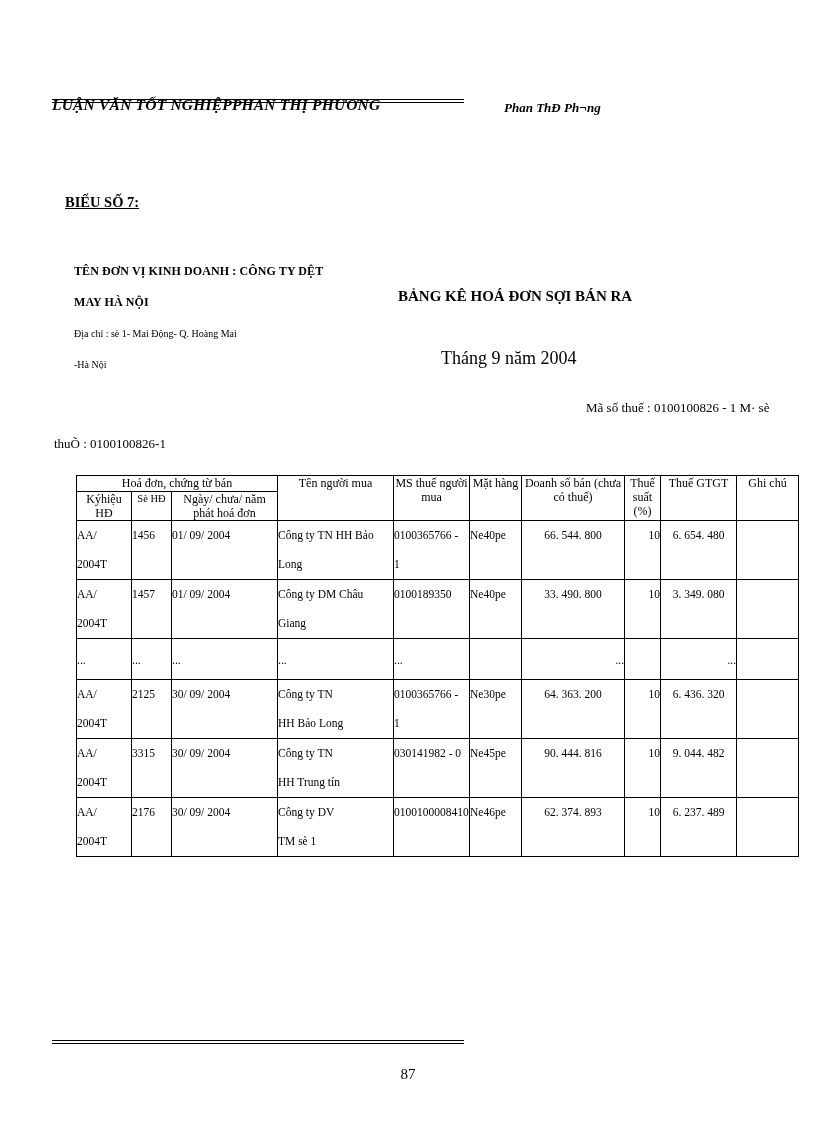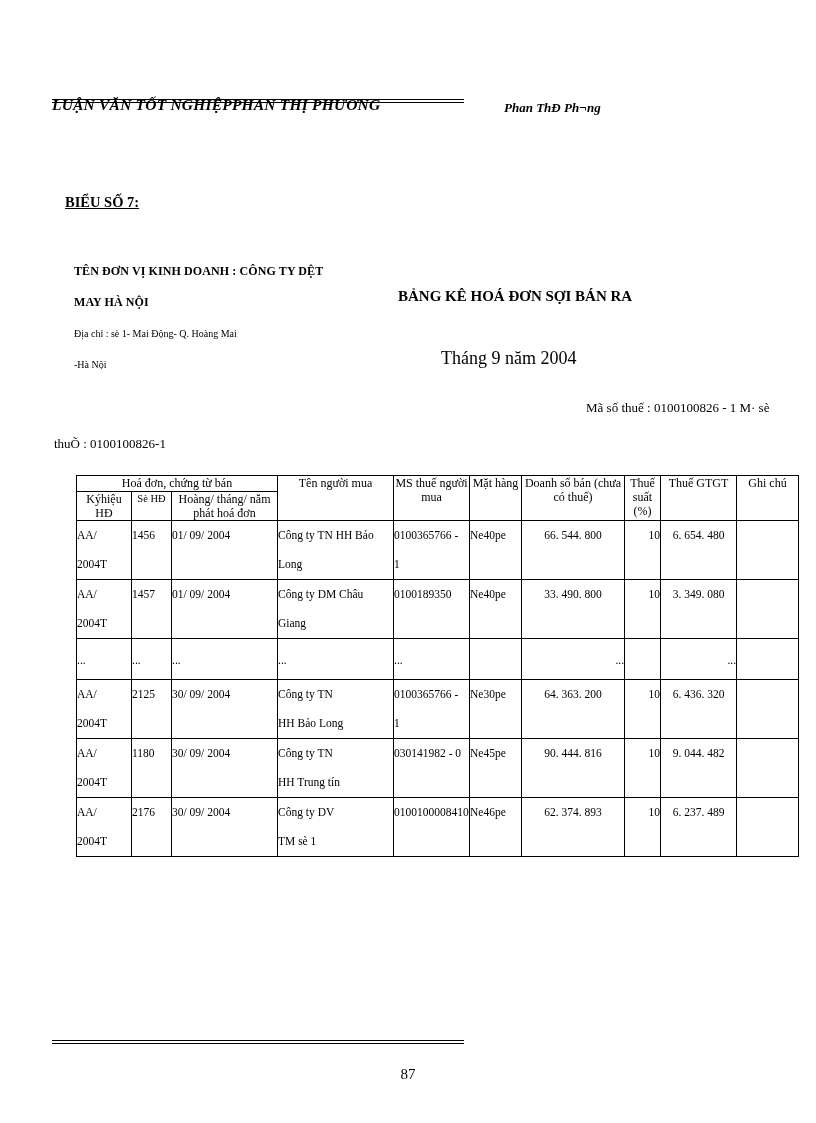--- a/index.html
+++ b/index.html
@@ -235,21 +235,21 @@
         <th class="hdr-cell" rowspan="2">MS thuế người mua</th>
         <th class="hdr-cell" rowspan="2">Mặt hàng</th>
         <th class="hdr-cell" rowspan="2">Doanh số bán (chưa có thuế)</th>
         <th class="hdr-cell" rowspan="2">Thuế suất (%)</th>
         <th class="hdr-cell" rowspan="2">Thuế GTGT</th>
         <th class="hdr-cell" rowspan="2">Ghi chú</th>
       </tr>
       <tr>
         <th class="hdr-cell">Kýhiệu HĐ</th>
         <th class="hdr-cell hdr-small">Sè HĐ</th>
-        <th class="hdr-cell">Hoàng/ tháng/ năm phát hoá đơn</th>
+        <th class="hdr-cell">Ngày/ chưa/ năm phát hoá đơn</th>
       </tr>
     </thead>
     <tbody>
       <tr>
         <td class="cell c-left">
             <span class="l2">AA/</span>
             <span class="l2">2004T</span>
           </td>
         <td class="cell c-left">1456</td>
         <td class="cell c-left">01/ 09/ 2004</td>
@@ -313,21 +313,21 @@
         <td class="cell c-center">64. 363. 200</td>
         <td class="cell c-right">10</td>
         <td class="cell c-center">6. 436. 320</td>
         <td class="cell c-left"></td>
       </tr>
       <tr>
         <td class="cell c-left">
             <span class="l2">AA/</span>
             <span class="l2">2004T</span>
           </td>
-        <td class="cell c-left">1180</td>
+        <td class="cell c-left">3315</td>
         <td class="cell c-left">30/ 09/ 2004</td>
         <td class="cell c-left">
             <span class="l2">Công ty TN</span>
             <span class="l2">HH Trung tín</span>
           </td>
         <td class="cell c-left">030141982 - 0</td>
         <td class="cell c-left">Ne45pe</td>
         <td class="cell c-center">90. 444. 816</td>
         <td class="cell c-right">10</td>
         <td class="cell c-center">9. 044. 482</td>

